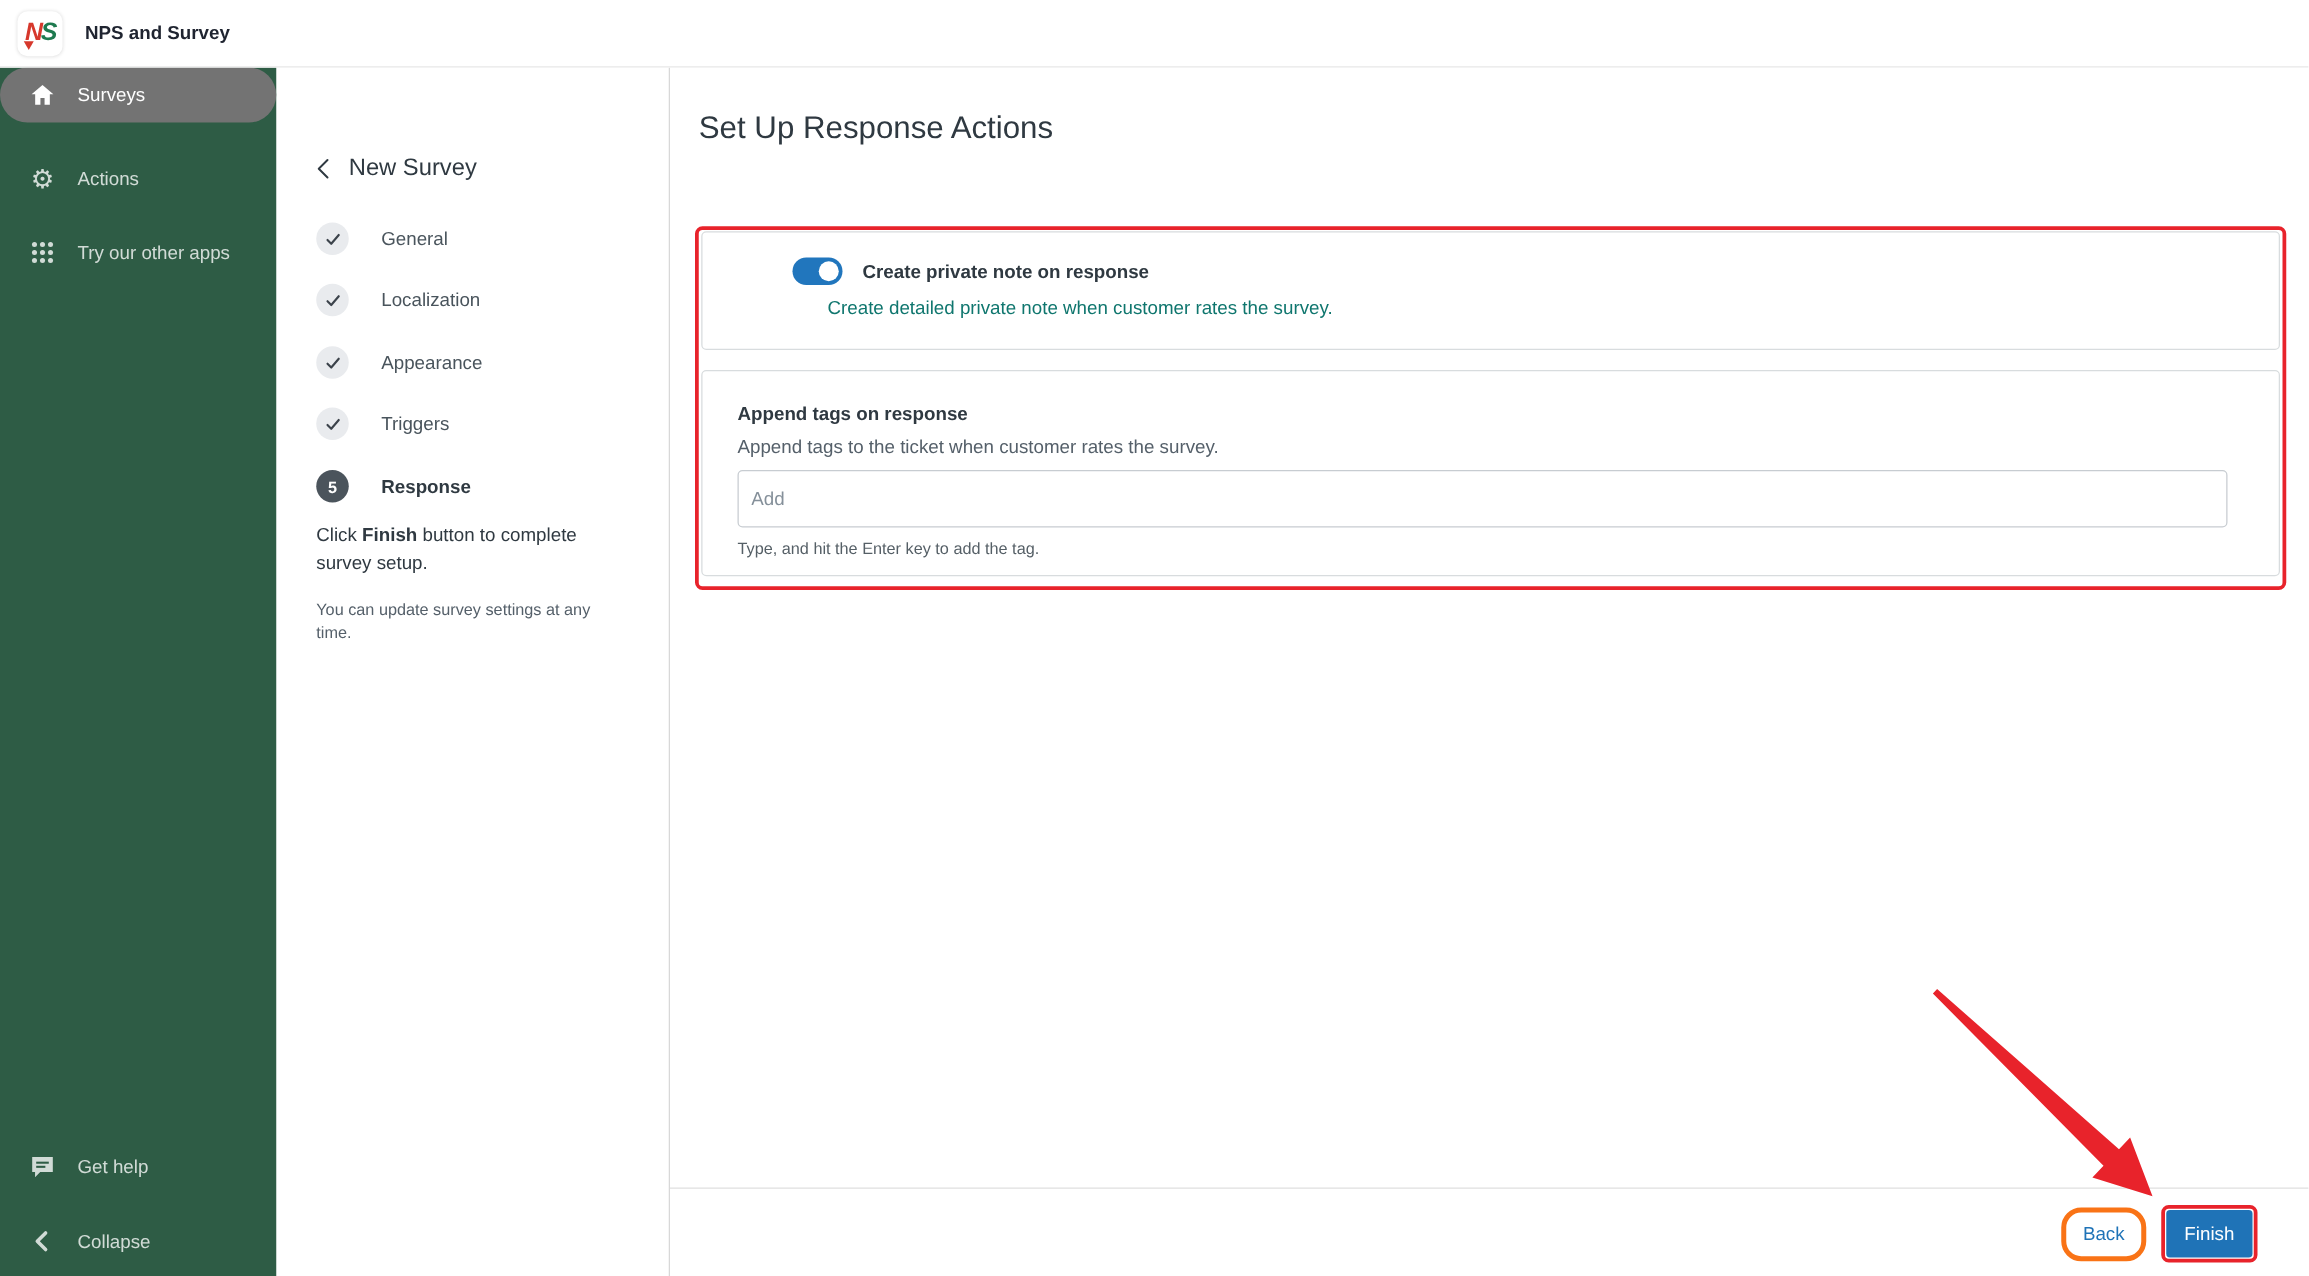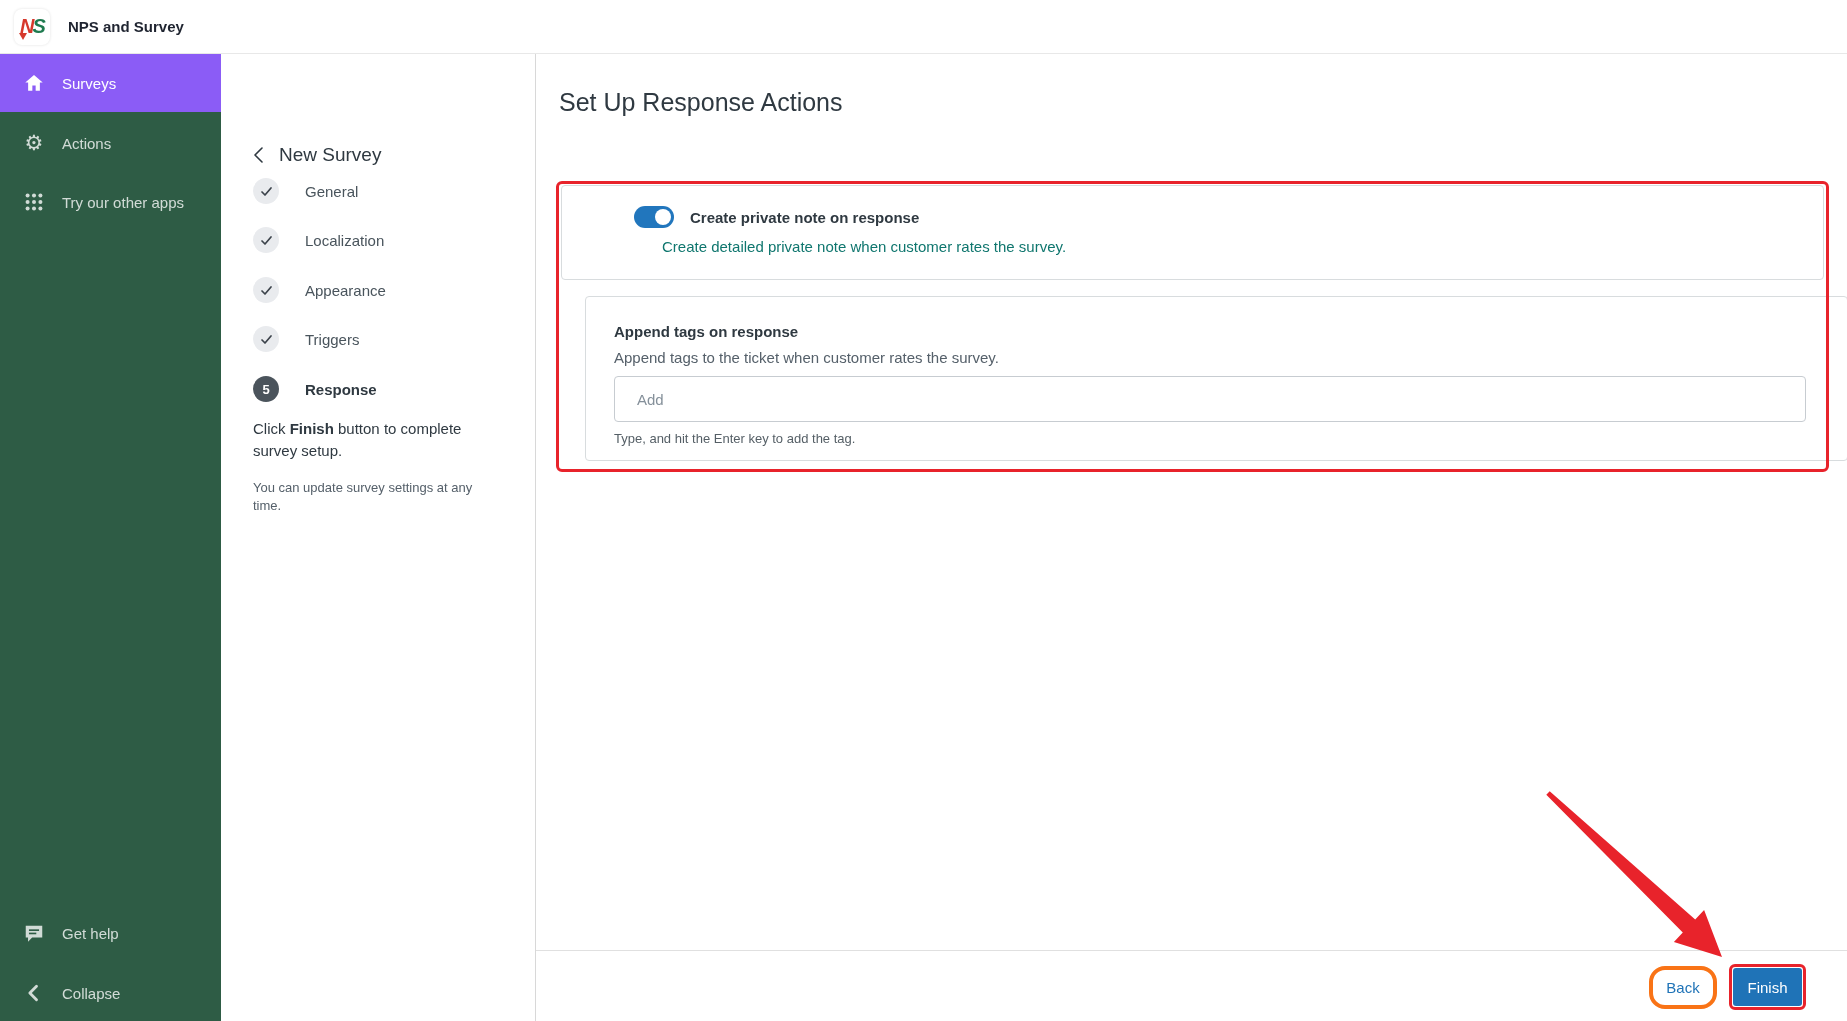--- a/index.html
+++ b/index.html
@@ -18,55 +18,55 @@
   .logo .swoosh { position:absolute; left:5px; bottom:5px; width:0; height:0;
           border-left:4px solid transparent; border-right:4px solid transparent; border-top:7px solid #d6382c; }
   .app-title { margin-left:18px; font-size:15px; font-weight:700; color:#1f2430; }
 
   
   .sidebar { position:absolute; left:0; top:54px; width:221px; height:967px; background:#2e5c45; z-index:4; }
   .side-item { position:absolute; left:0; width:221px; height:50px; display:flex; align-items:center;
                color:rgba(255,255,255,0.78); font-size:15px; cursor:pointer; }
   .side-item .ic { width:24px; height:24px; margin-left:22px; margin-right:16px; display:flex;
                    align-items:center; justify-content:center; }
-  .side-item.active { background:#8b5cf6; color:#ffffff; height:58px; }
+  .side-item.active { background:#737373; color:#ffffff; height:44px;border-radius:22px; }
   .gear-glyph { font-family:"DejaVu Sans", sans-serif; font-size:21px; line-height:1; font-style:normal; }
 
   
   .wizard { position:absolute; left:221px; top:54px; width:315px; height:967px; background:#fff;
             border-right:1px solid #d8d8d8; z-index:3; }
-  .wiz-header { position:absolute; left:26px; top:70px; display:flex; align-items:center;margin-top:20px; }
+  .wiz-header { position:absolute; left:26px; top:70px; display:flex; align-items:center; }
   .wiz-back { width:22px; height:22px; display:flex; align-items:center; justify-content:center; cursor:pointer; }
   .wiz-title { margin-left:10px; font-size:19px; color:#2f3941; }
   .step { position:absolute; left:32px; display:flex; align-items:center; cursor:pointer; }
   .step-circle { width:26px; height:26px; border-radius:50%; background:#e9ebee; display:flex;
                  align-items:center; justify-content:center; flex:0 0 26px; }
   .step-circle.current { background:#4b545c; color:#fff; font-size:13px; font-weight:700; }
   .step-label { margin-left:26px; font-size:15px; color:#49545c; }
   .step-label.current { font-weight:700; color:#2f3941; }
   .wiz-hint { position:absolute; left:32px; top:364px; width:235px; font-size:15px; color:#2f3941; line-height:1.45; }
   .wiz-note { position:absolute; left:32px; top:425px; width:235px; font-size:13px; color:#55606a; line-height:1.4; }
 
   
   .main-title { position:absolute; left:559px; top:88px; font-size:25px; font-weight:400; color:#2f3941; }
 
   .card { position:absolute; background:#fff; border:1px solid #d8dcde; border-radius:4px; }
   .card-toggle { left:561px; top:185px; width:1263px; height:95px; }
-  .card-tags   { left:561px; top:296px; width:1263px; height:165px;margin-left:24px; }
+  .card-tags   { left:561px; top:296px; width:1263px; height:165px; }
 
   .toggle-row { position:absolute; left:44px; top:20px; display:flex; align-items:center;margin-left:28px; }
   .toggle { width:40px; height:22px; border-radius:11px; background:#2176bd; position:relative; cursor:pointer; }
   .toggle .knob { position:absolute; right:3px; top:3px; width:16px; height:16px; border-radius:50%; background:#fff; }
   .toggle-label { margin-left:16px; font-size:15px; font-weight:700; color:#2f3941; }
   .toggle-desc { position:absolute; left:100px; top:52px; font-size:15px; color:#0f766e; }
 
   .tags-label { position:absolute; left:28px; top:26px; font-size:15px; font-weight:700; color:#2f3941; }
   .tags-desc  { position:absolute; left:28px; top:52px; font-size:15px; color:#55606a; }
   .tags-input { position:absolute; left:28px; top:79px; width:1192px; height:46px; border:1px solid #c7ccd1;
-                border-radius:4px; font-size:15px; padding:0 22px; color:#2f3941; outline:none;
+                border-radius:4px; font-size:15px; padding:0 10px; color:#2f3941; outline:none;
                 font-family:"Liberation Sans", sans-serif; }
   .tags-input::placeholder { color:#85909a; }
   .tags-helper { position:absolute; left:28px; top:134px; font-size:13px; color:#555f66; }
 
   
   .annot-rect { position:absolute; left:556px; top:181px; width:1273px; height:291px;
                 border:3px solid #e8232b; border-radius:6px; pointer-events:none; z-index:6; }
 
   
   .footer-divider { position:absolute; left:536px; top:950px; width:1311px; height:1px; background:#e0e0e0; }

